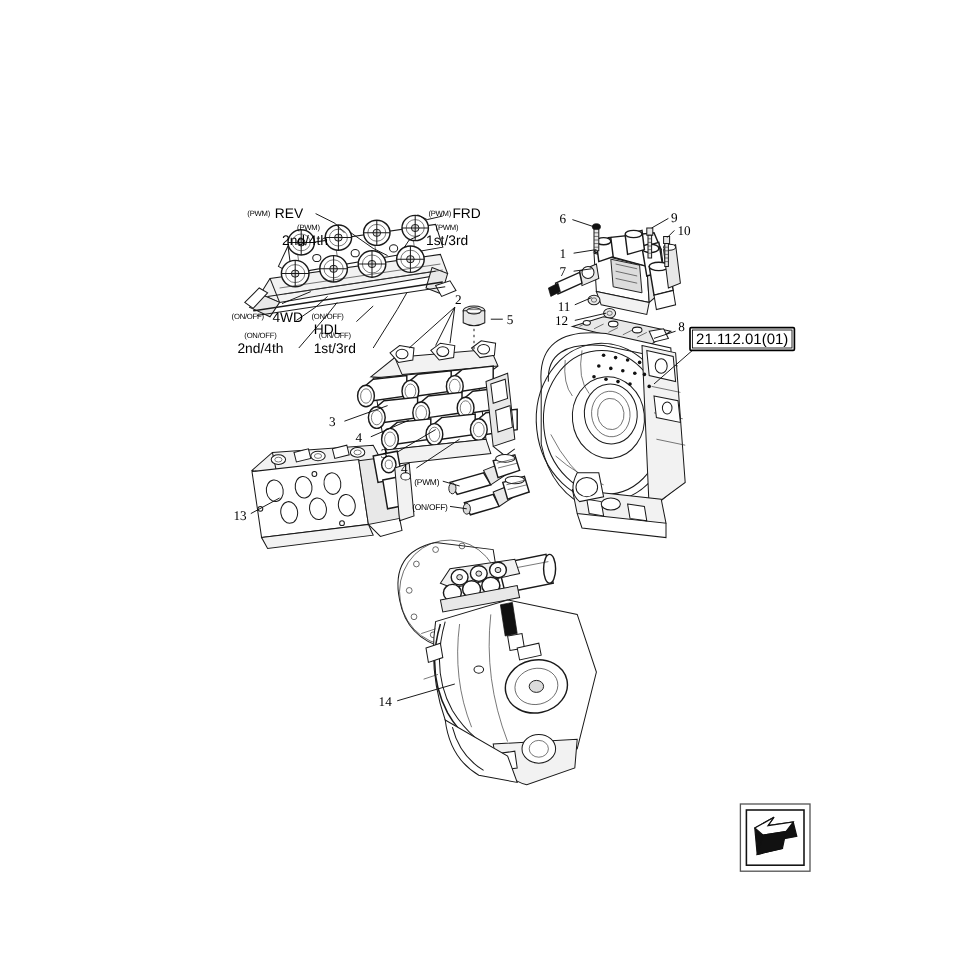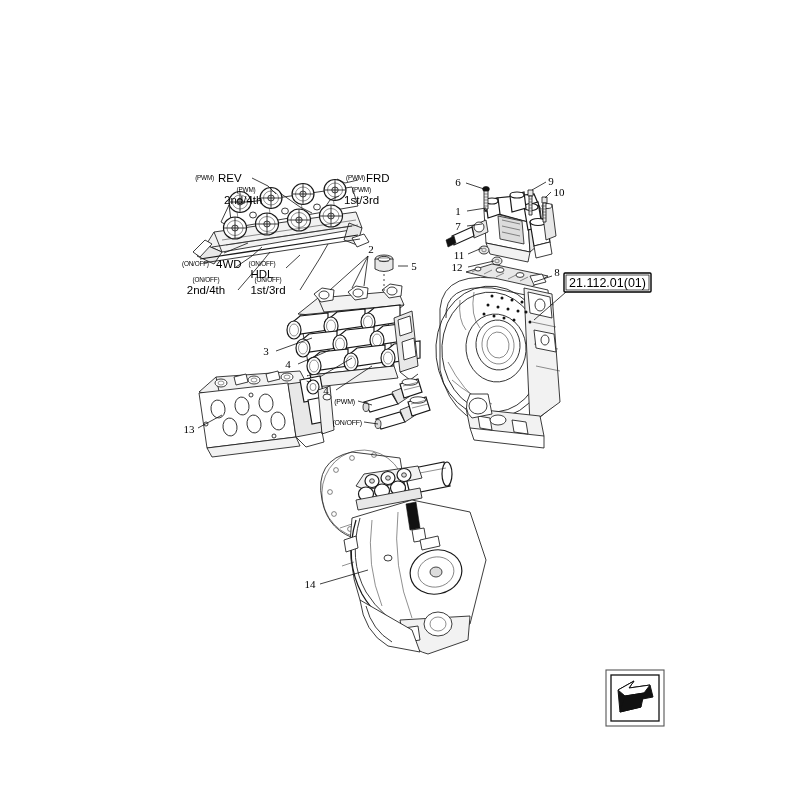--- a/index.html
+++ b/index.html
@@ -4,21 +4,21 @@
 <title>Parts Diagram</title>
 <style>
   html,body{margin:0;padding:0;background:#ffffff;}
   body{
     width:800px;height:800px;
     font-family:"Liberation Sans", sans-serif;
     color:#000;
     overflow:hidden;
     position:relative;
   }
-  #sheet{position:absolute;left:0;top:0;width:684px;height:800px;background:#fff;}
+  #sheet{position:absolute;left:11px;top:0;width:684px;height:800px;background:#fff;}
   svg.diagram{position:absolute;left:0;top:0;width:800px;height:800px;display:block;}
   .ln{stroke:#1a1a1a;fill:none;stroke-width:.85;}
   .ln2{stroke:#1a1a1a;fill:none;stroke-width:1.25;}
   .lnthin{stroke:#333;fill:none;stroke-width:.55;}
   .lead{stroke:#111;fill:none;stroke-width:.8;}
   .fillw{fill:#ffffff;stroke:#1a1a1a;stroke-width:.85;}
   .fillw2{fill:#ffffff;stroke:#1a1a1a;stroke-width:1.2;}
   .fillg{fill:#f2f2f2;stroke:#1a1a1a;stroke-width:.85;}
   .fillg2{fill:#e8e8e8;stroke:#1a1a1a;stroke-width:.85;}
   .fillg3{fill:#dcdcdc;stroke:#1a1a1a;stroke-width:.8;}

